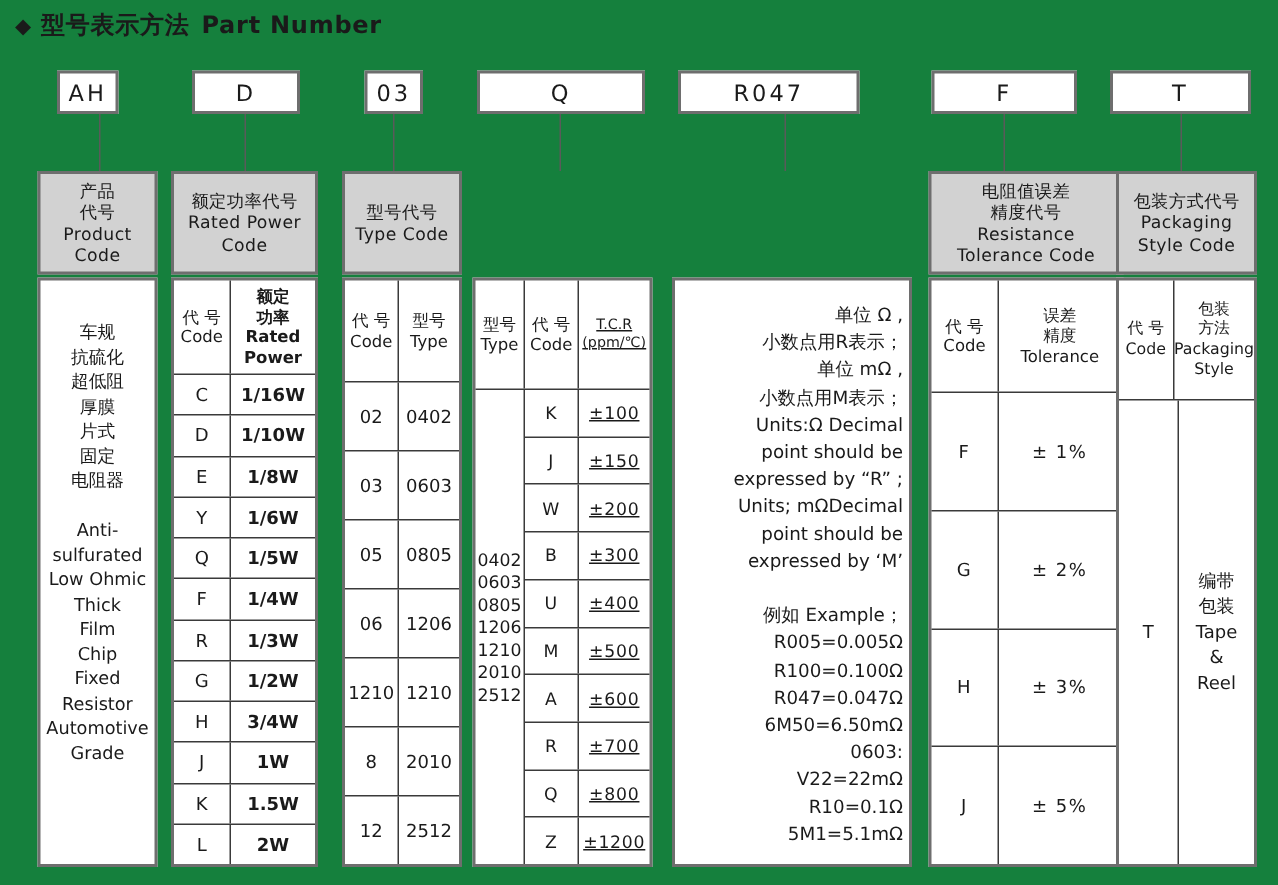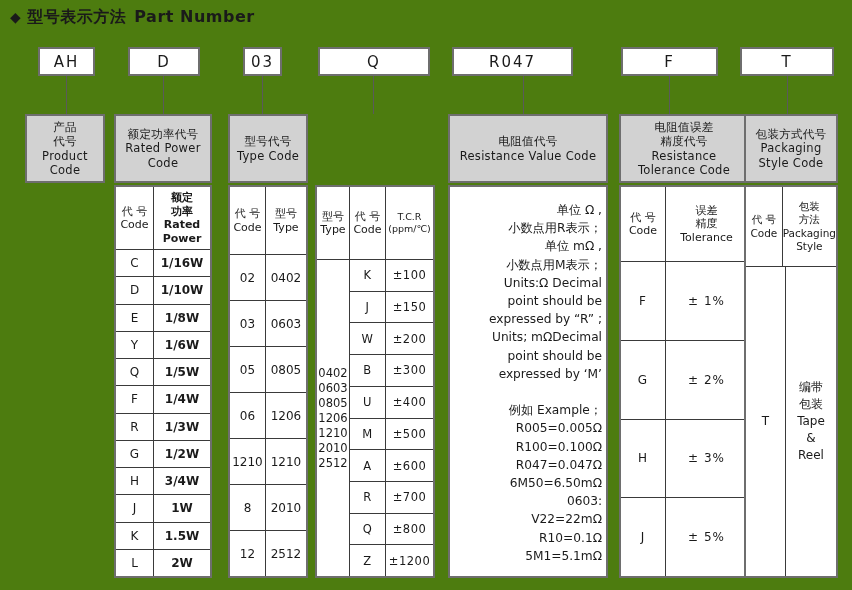--- a/index.html
+++ b/index.html
@@ -4,34 +4,34 @@
 <style>
   :root{
     --header-bg:#d2d2d2;
     --box-border:#6e6e6e;
     --grid-line:#3a3a3a;
     --text:#1a1a1a;
   }
   *{box-sizing:border-box;margin:0;padding:0;}
   body{background:#fff;}
   .canvas{
-    position:relative;width:852px;height:590px;background:#4d7c0f;
+    position:relative;width:852px;height:590px;background:#15803d;
     font-family:"DejaVu Sans","Liberation Sans",sans-serif;color:var(--text);
     overflow:hidden;
   }
   .title{position:absolute;left:10px;top:7px;font-size:16px;font-weight:bold;letter-spacing:.5px;}
   .title .bullet{font-size:14px;margin-right:6px;}
   .title .zh{margin-right:8px;}
 
   .codebox{
     position:absolute;top:47px;height:29px;border:2px solid var(--box-border);
     display:flex;align-items:center;justify-content:center;
     font-size:15px;letter-spacing:2px;background:#fff;
   }
-  .cb-ah{left:38px;width:57px;}
+  .cb-ah{left:38px;width:41px;}
   .cb-d{left:128px;width:72px;}
   .cb-03{left:243px;width:39px;}
   .cb-q{left:318px;width:112px;}
   .cb-r047{left:452px;width:121px;}
   .cb-f{left:621px;width:97px;}
   .cb-t{left:740px;width:94px;}
 
   .conn{position:absolute;top:76px;height:38px;width:1px;background:#5a5a5a;}
   .cn-1{left:66px;}.cn-2{left:163px;}.cn-3{left:262px;}.cn-4{left:373px;}
   .cn-5{left:523px;}.cn-6{left:669px;}.cn-7{left:787px;}
@@ -80,21 +80,21 @@
   .t2 .w-val{flex:1;font-weight:bold;}
   .t2 .thead{height:63px;}
   
   .t3 .w-code{width:36px;}
   .t3 .w-val{flex:1;}
   .t3 .thead{height:68px;}
   
   .t4 .thead{height:73px;}
   .t4 .w-type{width:33px;}
   .t4 .w-code{width:36px;}
-  .t4 .w-val{flex:1;}
+  .t4 .w-val{flex:1;text-decoration:underline;}
   .t4 .thead .w-val{font-size:9.5px;line-height:12px;}
   .t4 .tbody{display:flex;flex:1;}
   .t4 .typemerge{width:33px;border-right:1px solid var(--grid-line);
     display:flex;align-items:center;justify-content:center;text-align:center;
     white-space:pre-line;font-size:11.5px;line-height:15px;}
   .t4 .rows{flex:1;}
   .t4 .row .cell{font-size:11.5px;letter-spacing:.5px;}
   
   .t6 .w-code{width:45px;}
   .t6 .w-val{flex:1;text-align:center;}
@@ -134,30 +134,46 @@
 
   <div class="hdr col1">产品
 代号
 Product
 Code</div>
   <div class="hdr col2">额定功率代号
 Rated Power
 Code</div>
   <div class="hdr col3">型号代号
 Type Code</div>
-  <div class="hdr col5">电阻值代号
-Resistance Value Code</div>
   <div class="hdr col6">电阻值误差
 精度代号
 Resistance
 Tolerance Code</div>
   <div class="hdr col7">包装方式代号
 Packaging
 Style Code</div>
 
+  <div class="bodybox textcol col1">车规
+抗硫化
+超低阻
+厚膜
+片式
+固定
+电阻器
+
+Anti-
+sulfurated
+Low Ohmic
+Thick
+Film
+Chip
+Fixed
+Resistor
+Automotive
+Grade</div>
 
   <div class="bodybox tbl t2 col2">
     <div class="thead">
       <div class="cell w-code cdiv">代 号
 Code</div>
       <div class="cell w-val">额定
 功率
 Rated
 Power</div>
     </div>

